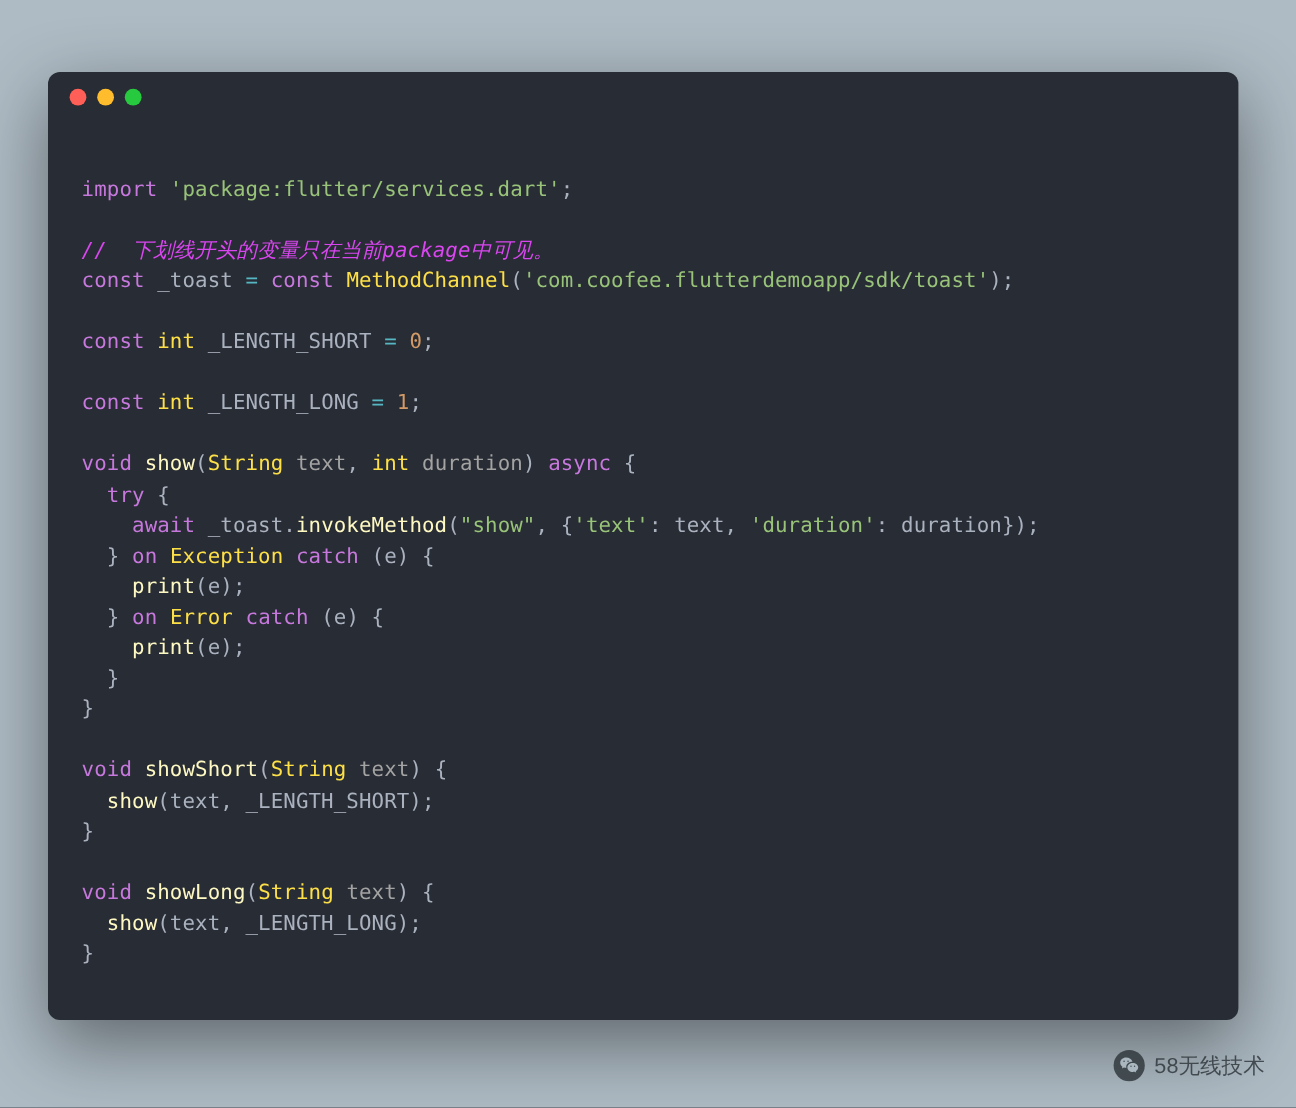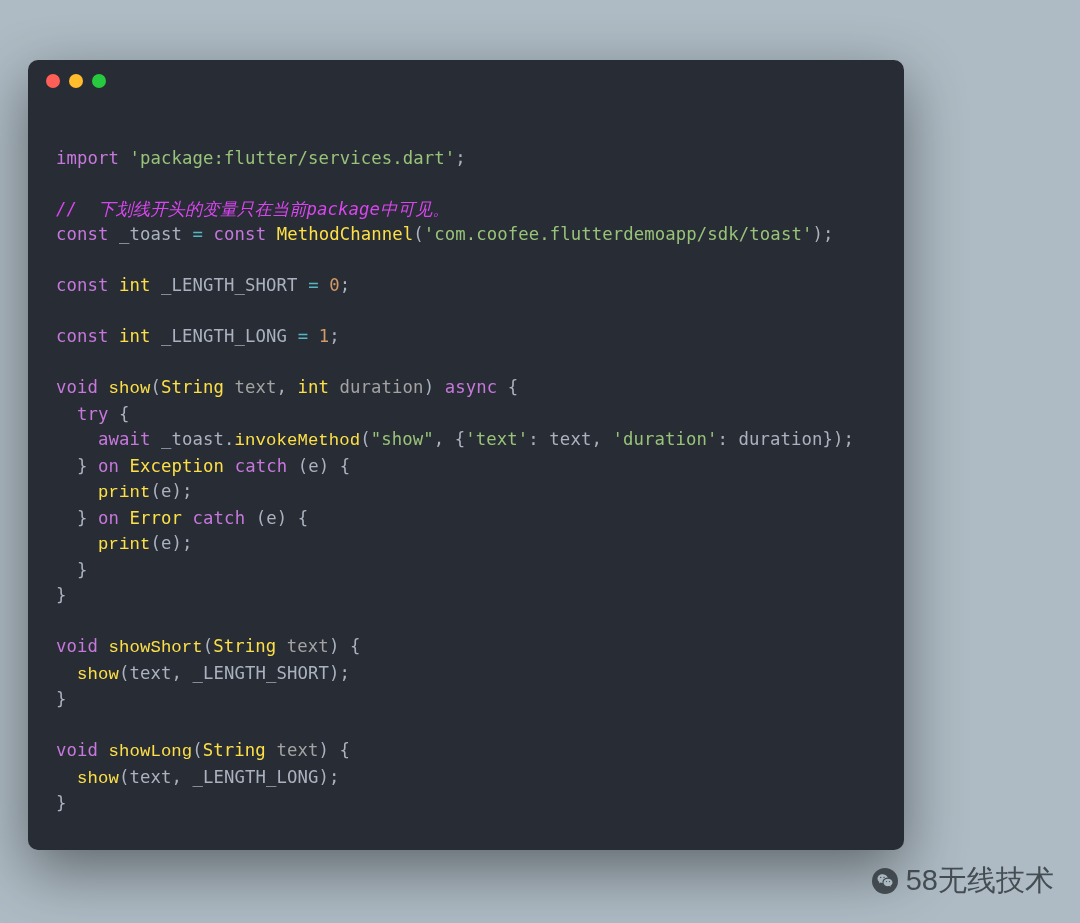--- a/index.html
+++ b/index.html
@@ -5,22 +5,22 @@
   * { margin: 0; padding: 0; box-sizing: border-box; }
   html, body { width: 1080px; height: 923px; }
   body {
     background: #aebbc4;
     font-family: "SF Mono", "Menlo", "Consolas", "DejaVu Sans Mono", monospace;
     position: relative;
   }
   .window {
     position: absolute;
     top: 60px;
-    left: 28px;
-    width: 876px;
+    left: 40px;
+    width: 992px;
     height: 790px;
     background: #282c34;
     border-radius: 10px;
     box-shadow: 0 20px 60px rgba(0,0,0,0.45);
     overflow: hidden;
   }
   .titlebar {
     height: 42px;
     display: flex;
     align-items: center;
@@ -36,36 +36,36 @@
     font-size: 17.3px;
     line-height: 25.5px;
     white-space: pre;
     color: #abb2bf;
     letter-spacing: 0.1px;
   }
   .tok-k  { color: #c678dd; } 
   .tok-t  { color: #fde047; } 
   .tok-s  { color: #98c379; } 
   .tok-n  { color: #d19a66; } 
-  .tok-f  { color: #fde047; font-family: Liberation Mono, monospace; } 
+  .tok-f  { color: #fef9c3; } 
   .tok-v  { color: #a3a3a3; } 
   .tok-c  { color: #d946ef; font-style: italic; } 
   .tok-p  { color: #abb2bf; } 
   .tok-a  { color: #56b6c2; } 
 
   .watermark {
     position: absolute;
     right: 26px;
     bottom: 22px;
     display: flex;
     align-items: center;
     gap: 8px;
     color: #323a3f;
     font-family: -apple-system, "Helvetica Neue", Arial, sans-serif;
-    font-size: 29px;
+    font-size: 18px;
     font-weight: 500;
     opacity: 0.85;
   }
   .wm-icon {
     width: 26px; height: 26px;
     border-radius: 50%;
     background: #323a3f;
     display: flex; align-items: center; justify-content: center;
   }
   .wm-icon svg { width: 18px; height: 18px; fill: #aebbc4; }

